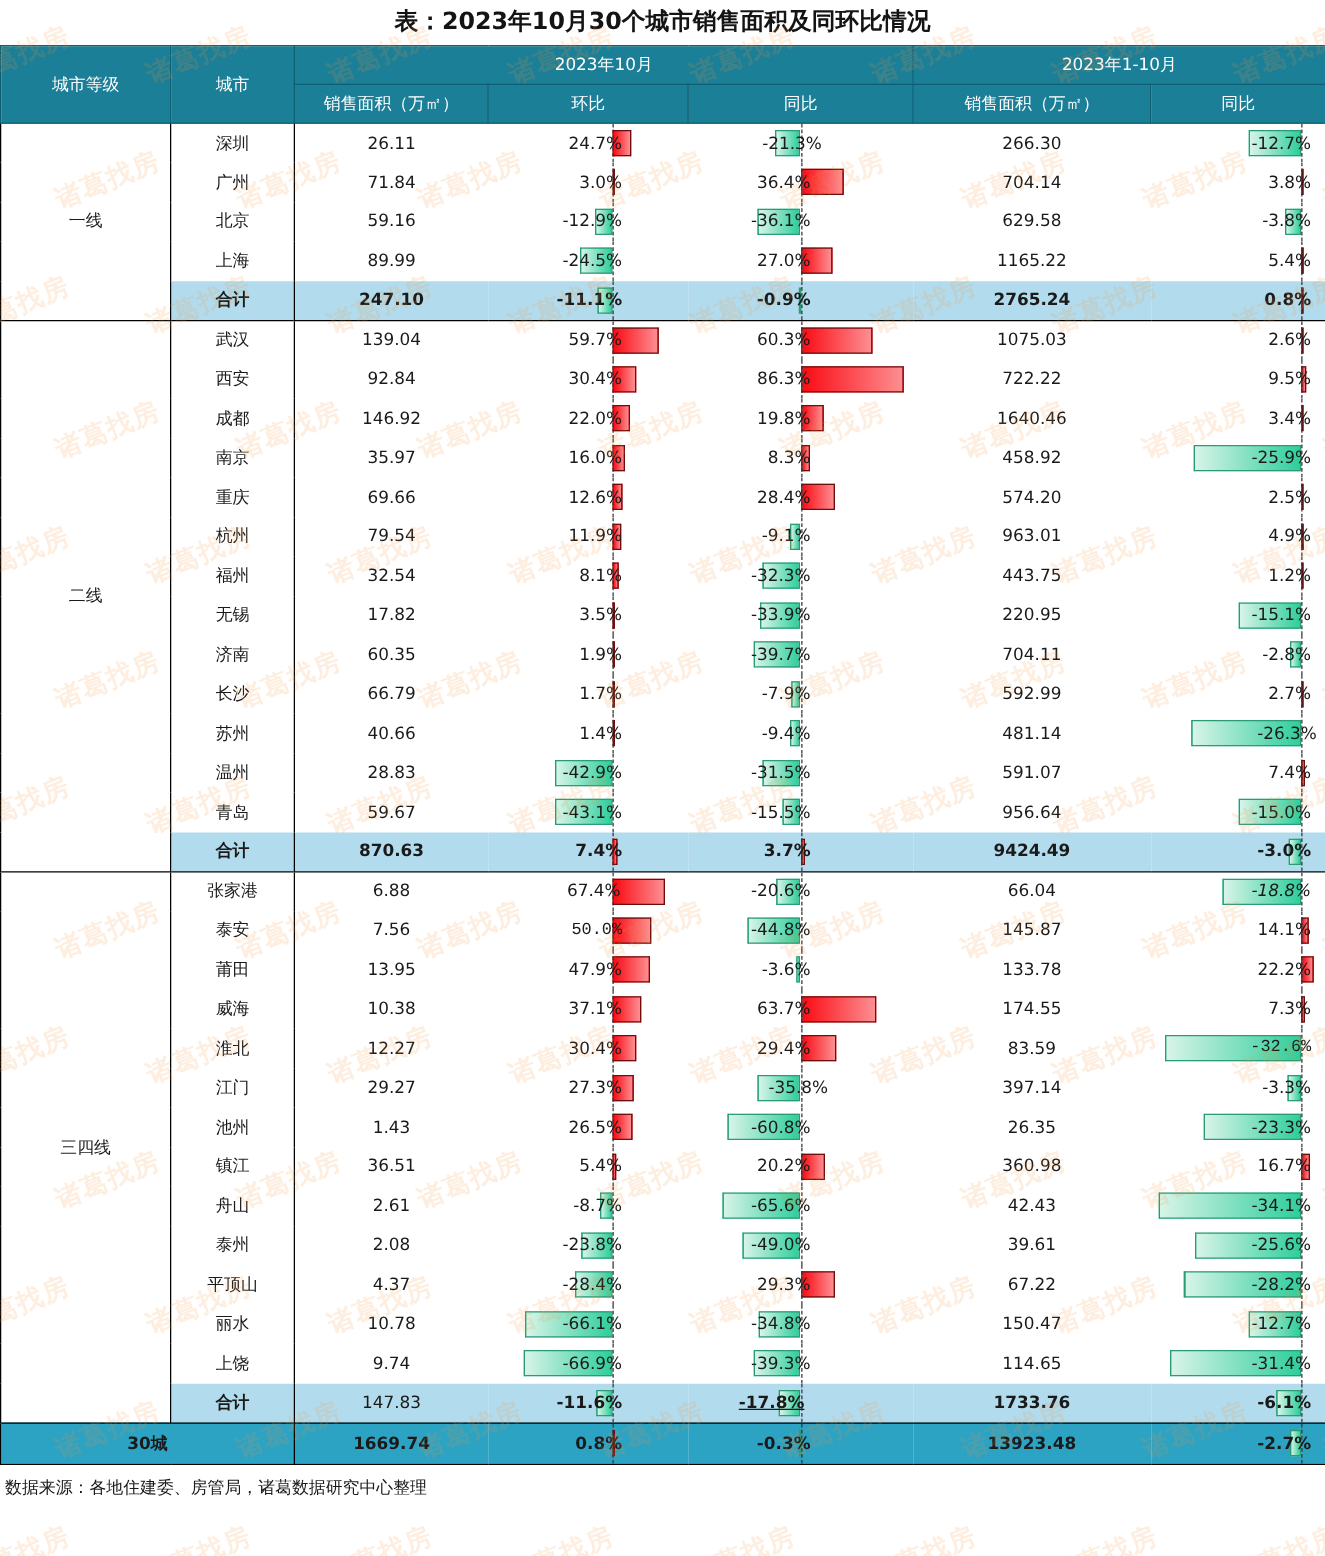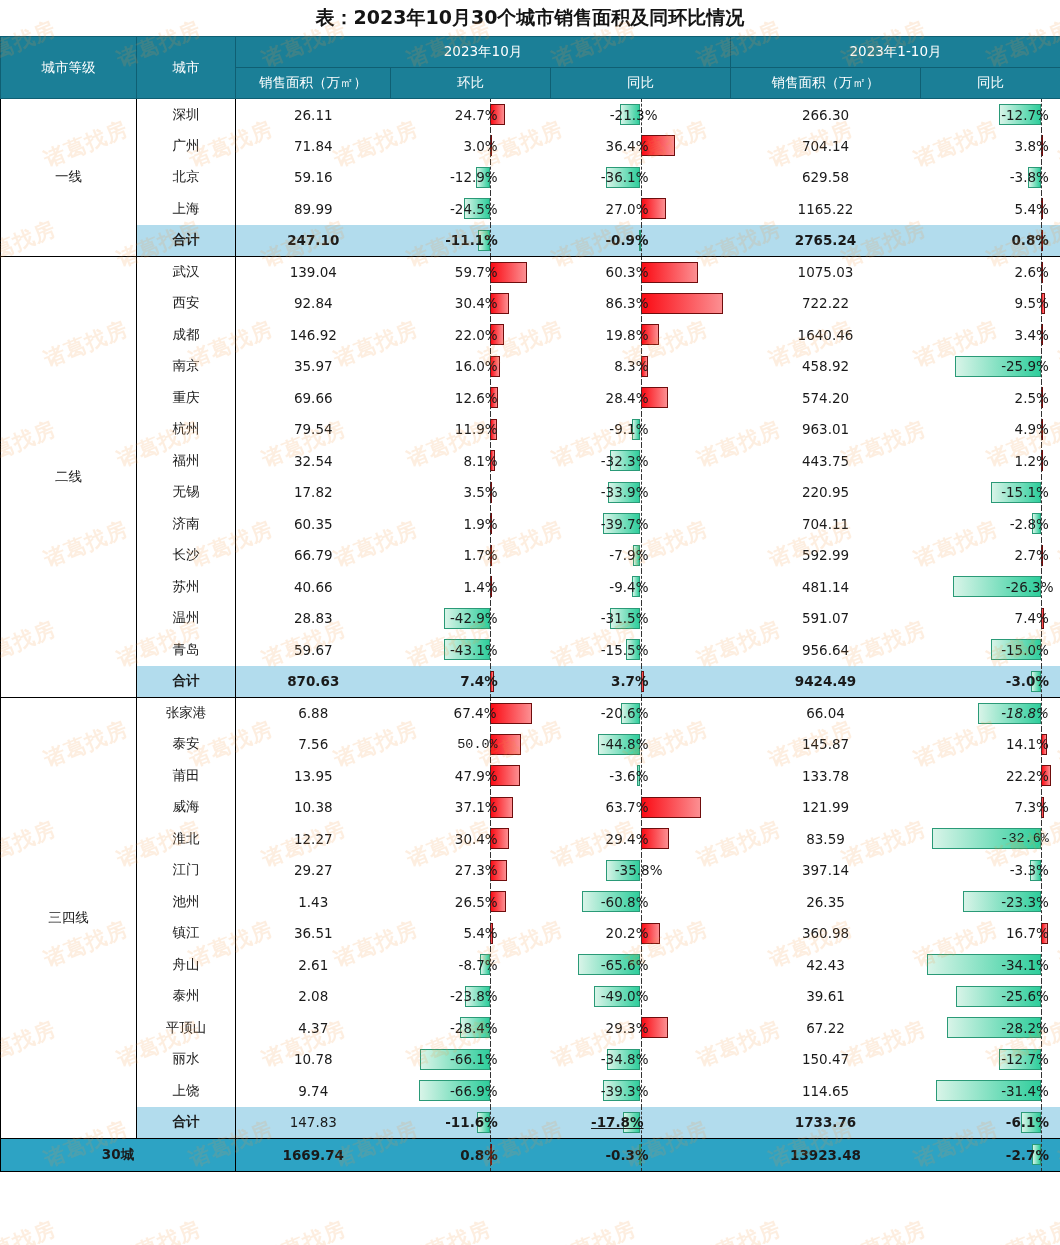--- a/index.html
+++ b/index.html
@@ -889,21 +889,21 @@
               <div class="lbl" style="right: 52.8px;">37.1%</div>
             </div>
           </td>
           <td class="num nb-l nb-r">
             <div class="bcell">
               <div class="bar pos" style="left: 90px; width: 60.8689px;"></div>
               <div class="axis" style="left: 90px;"></div>
               <div class="lbl" style="right: 82px;">63.7%</div>
             </div>
           </td>
-          <td class="num nb-l nb-r">121.99</td>
+          <td class="num nb-l nb-r">174.55</td>
           <td class="num nb-l nb-r">
             <div class="bcell">
               <div class="bar pos" style="left: 120.4px; width: 3.25371px;"></div>
               <div class="axis" style="left: 120.4px;"></div>
               <div class="lbl" style="right: 11.6px;">7.3%</div>
             </div>
           </td>
         </tr>
         <tr>
           <td class="city">淮北</td>
@@ -1187,13 +1187,14 @@
             <div class="bcell">
               <div class="bar neg" style="left: 111.421px; width: 8.97943px;"></div>
               <div class="axis" style="left: 120.4px;"></div>
               <div class="lbl" style="right: 11.6px; font-weight: 700;">-2.7%</div>
             </div>
           </td>
         </tr>
       </tbody>
   </table>
 
+  <div class="footnote">数据来源：各地住建委、房管局，诸葛数据研究中心整理</div>
 </div>
 
 </body></html>

